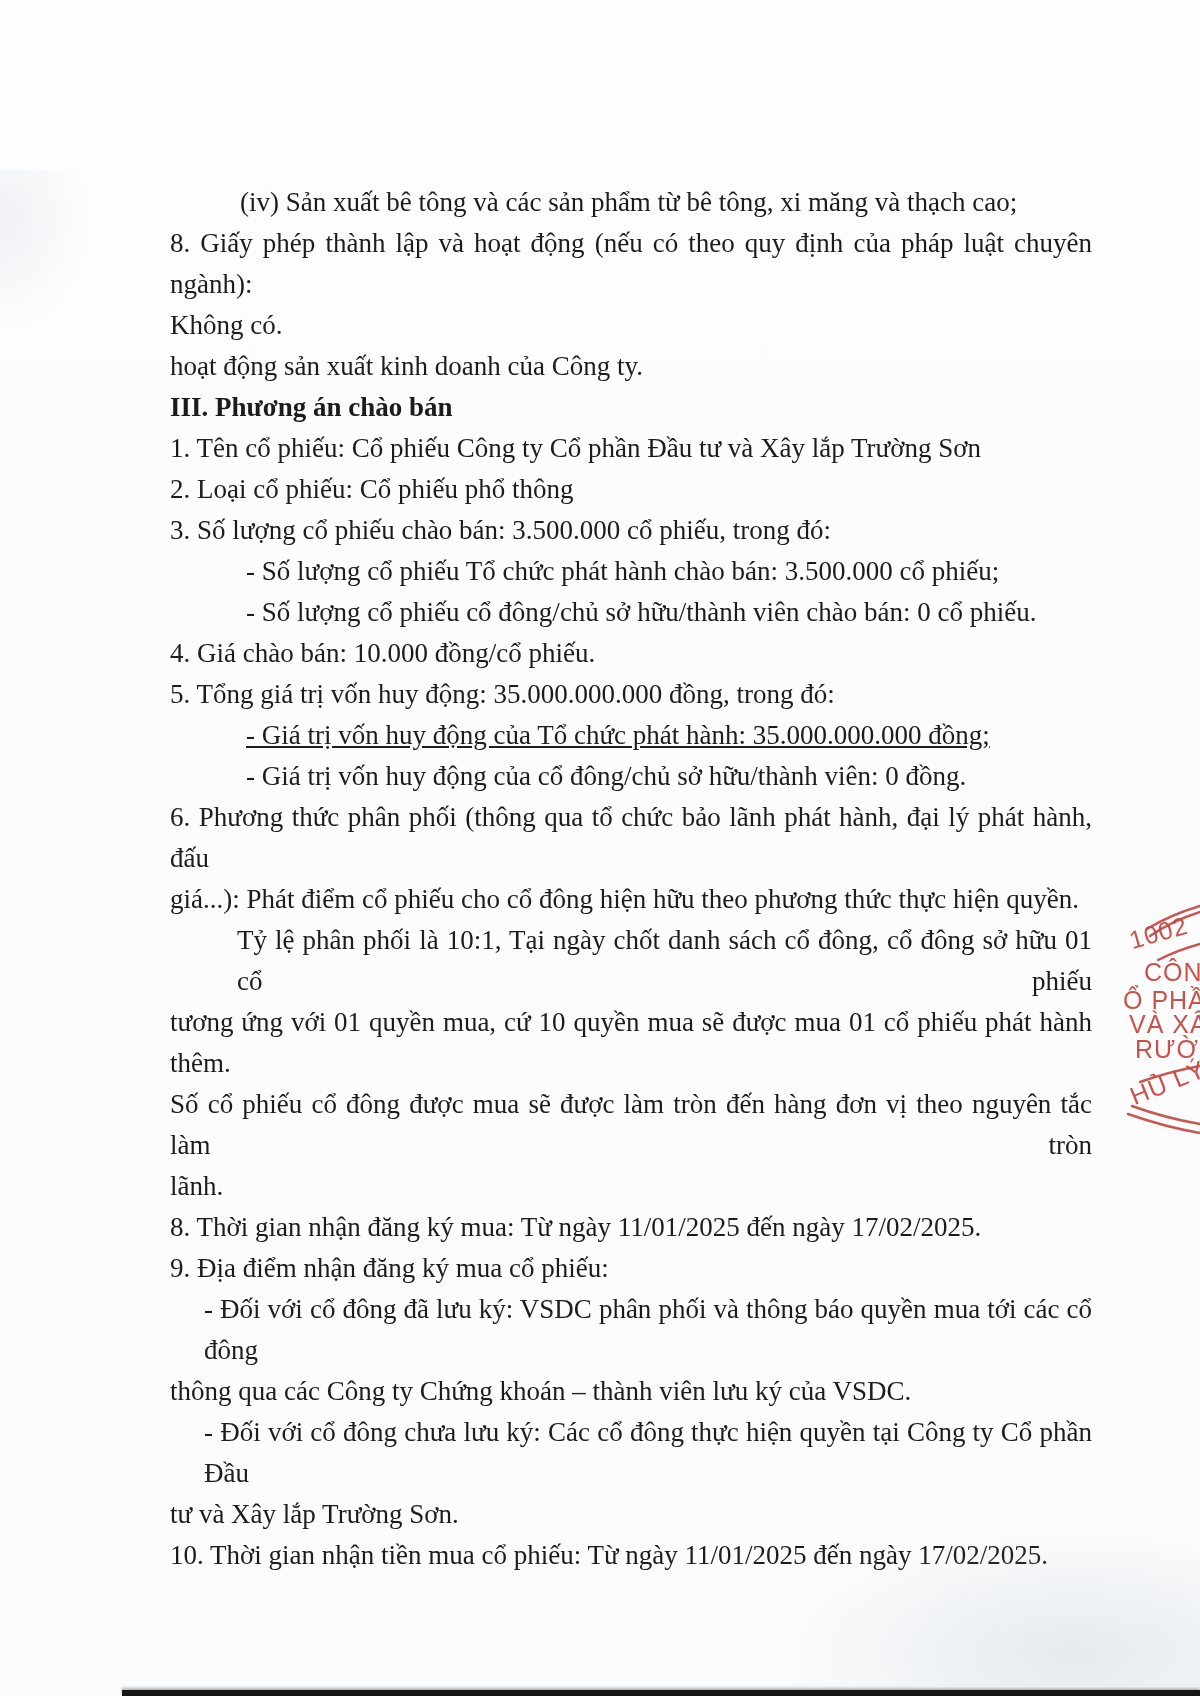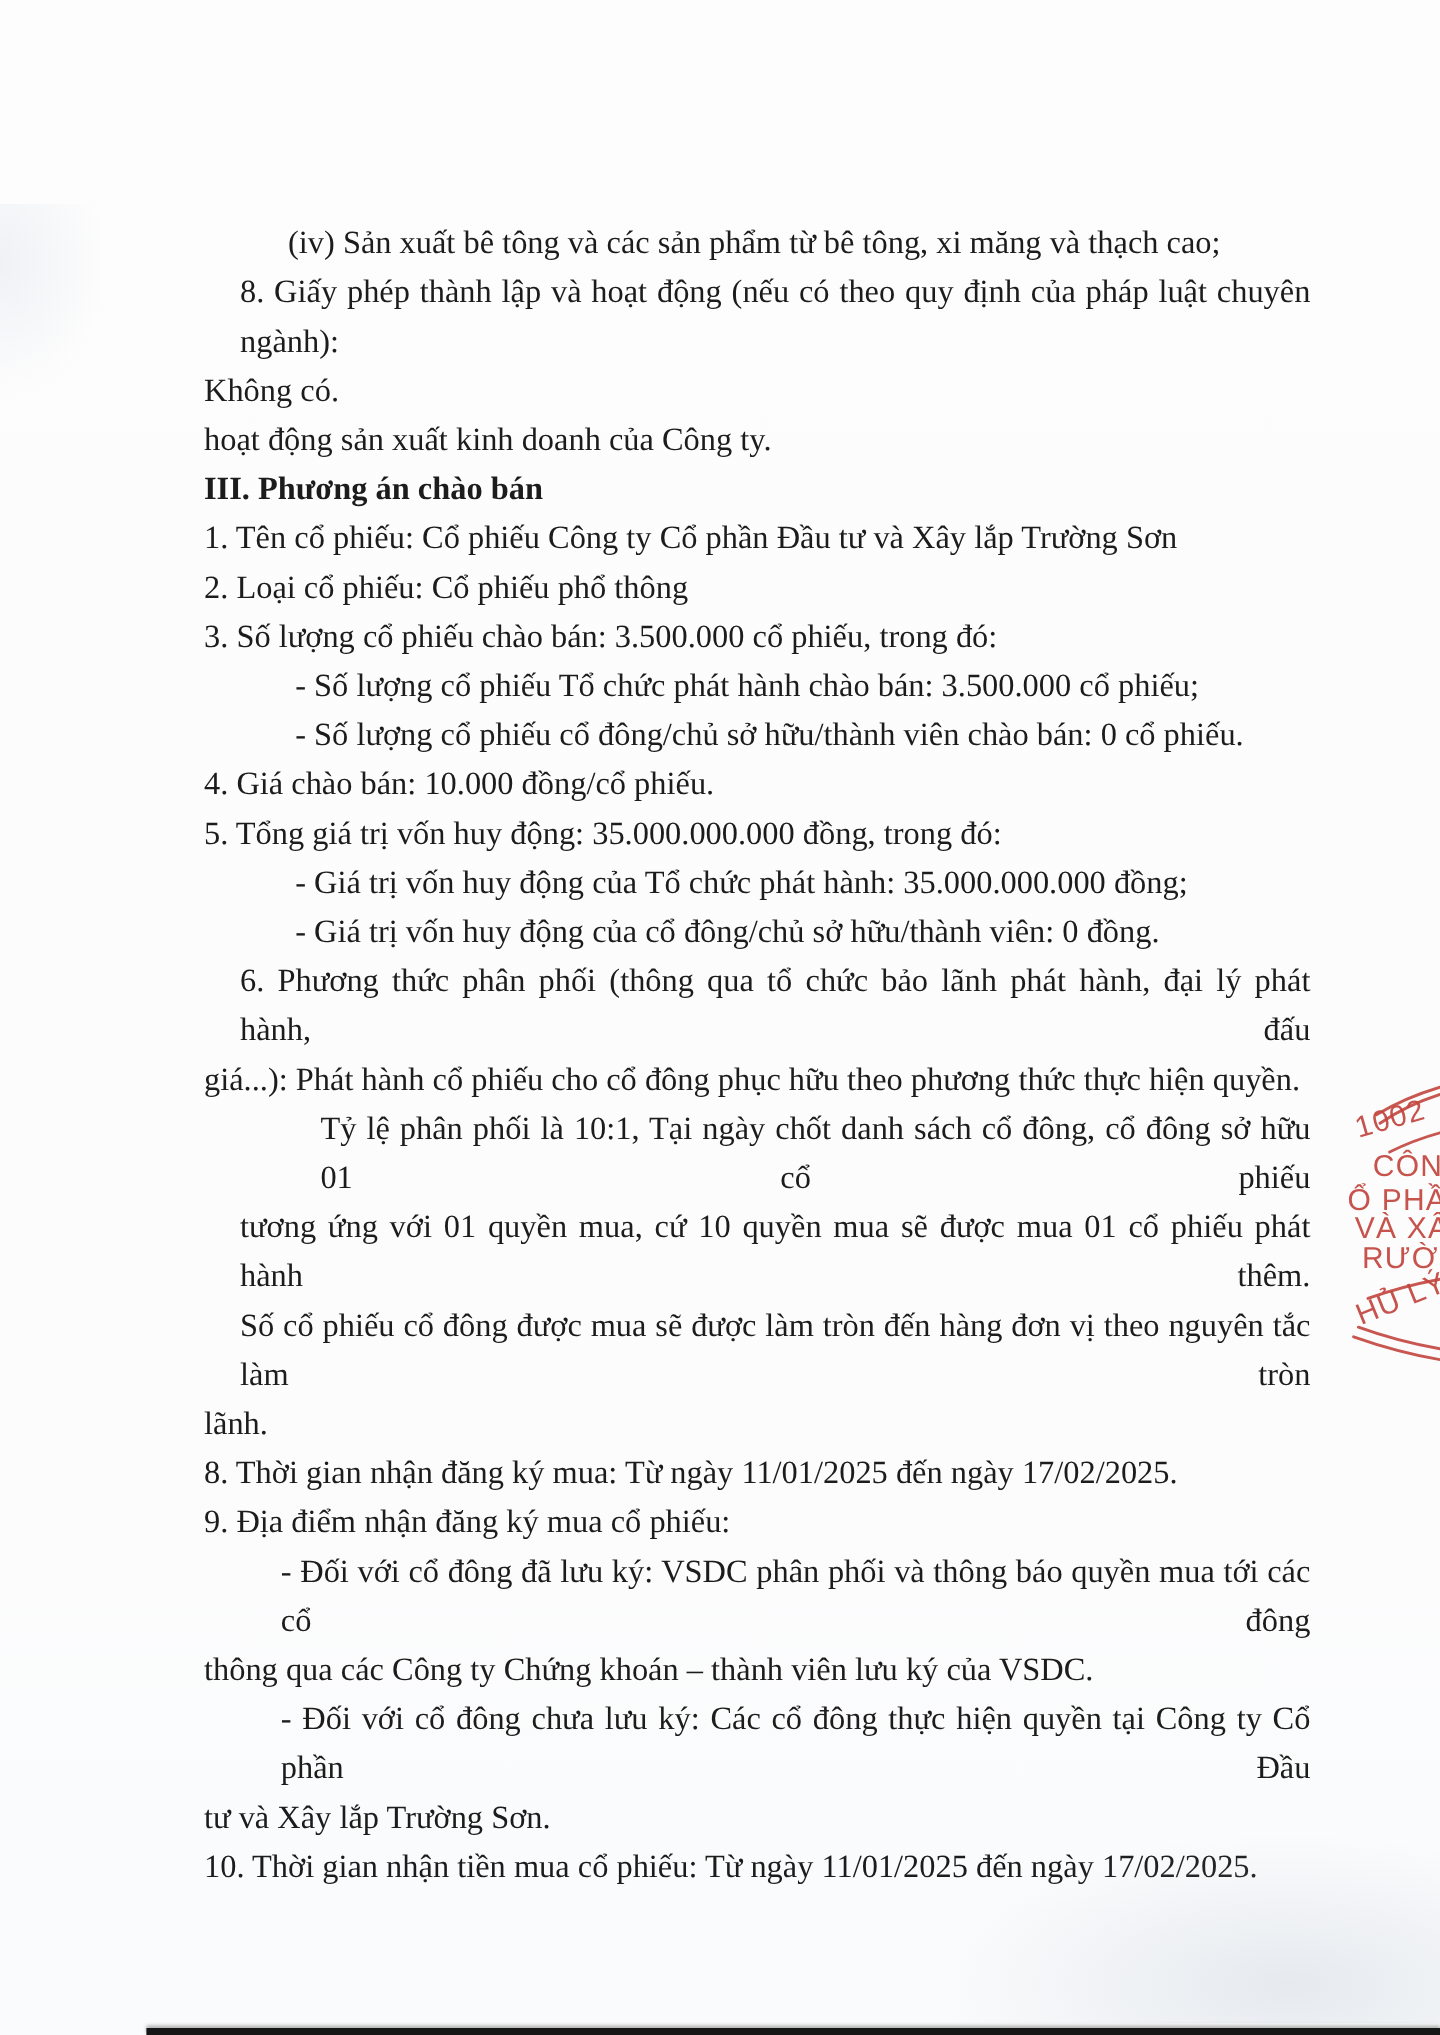--- a/index.html
+++ b/index.html
@@ -16,21 +16,21 @@
   }
   
   .doc{
     position:absolute;
     left:170px;top:182px;width:922px;
     font-size:27px;line-height:41px;
     color:#1c1c1c;
     -webkit-font-smoothing:antialiased;
   }
   .line{text-align:justify;text-align-last:left;}
-  .line.stretch{text-align-last:justify;margin-left:30px;}
+  .line.stretch{text-align-last:justify;}
   .it{}
   .bd{font-weight:bold;}
   
   .stamp{position:absolute;left:1110px;top:890px;width:90px;height:260px;color:#c2463e;}
   .stamp .st{
     position:absolute;
     font-family:"Liberation Sans","DejaVu Sans",sans-serif;
     font-size:25px;font-weight:400;letter-spacing:1px;
     white-space:nowrap;opacity:.92;
   }
@@ -69,24 +69,24 @@
       <div class="line"><span>Không có.</span></div>
       <div class="line"><span>hoạt động sản xuất kinh doanh của Công ty.</span></div>
       <div class="line"><span class="bd">III. Phương án chào bán</span></div>
       <div class="line"><span>1. Tên cổ phiếu: Cổ phiếu Công ty Cổ phần Đầu tư và Xây lắp Trường Sơn</span></div>
       <div class="line"><span>2. Loại cổ phiếu: Cổ phiếu phổ thông</span></div>
       <div class="line"><span>3. Số lượng cổ phiếu chào bán: 3.500.000 cổ phiếu, trong đó:</span></div>
       <div class="line" style="padding-left: 76px;"><span>- Số lượng cổ phiếu Tổ chức phát hành chào bán: 3.500.000 cổ phiếu;</span></div>
       <div class="line" style="padding-left: 76px;"><span>- Số lượng cổ phiếu cổ đông/chủ sở hữu/thành viên chào bán: 0 cổ phiếu.</span></div>
       <div class="line"><span>4. Giá chào bán: 10.000 đồng/cổ phiếu.</span></div>
       <div class="line"><span>5. Tổng giá trị vốn huy động: 35.000.000.000 đồng, trong đó:</span></div>
-      <div class="line" style="padding-left: 76px;"><span>- Giá trị vốn huy động của Tổ chức phát hành: 35.000.000.000 đồng;</span></div>
+      <div class="line" style="padding-left: 76px; text-decoration: underline;"><span>- Giá trị vốn huy động của Tổ chức phát hành: 35.000.000.000 đồng;</span></div>
       <div class="line" style="padding-left: 76px;"><span>- Giá trị vốn huy động của cổ đông/chủ sở hữu/thành viên: 0 đồng.</span></div>
       <div class="line stretch"><span>6. Phương thức phân phối </span><span class="it">(thông qua tổ chức bảo lãnh phát hành, đại lý phát hành, đấu</span></div>
-      <div class="line"><span class="it">giá...):</span><span> Phát hành cổ phiếu cho cổ đông phục hữu theo phương thức thực hiện quyền.</span></div>
+      <div class="line"><span class="it">giá...):</span><span> Phát điểm cổ phiếu cho cổ đông hiện hữu theo phương thức thực hiện quyền.</span></div>
       <div class="line stretch" style="padding-left: 67px;"><span>Tỷ lệ phân phối là 10:1, Tại ngày chốt danh sách cổ đông, cổ đông sở hữu 01 cổ phiếu</span></div>
       <div class="line stretch"><span>tương ứng với 01 quyền mua, cứ 10 quyền mua sẽ được mua 01 cổ phiếu phát hành thêm.</span></div>
       <div class="line stretch"><span>Số cổ phiếu cổ đông được mua sẽ được làm tròn đến hàng đơn vị theo nguyên tắc làm tròn</span></div>
       <div class="line"><span>lãnh.</span></div>
       <div class="line"><span>8. Thời gian nhận đăng ký mua: Từ ngày 11/01/2025 đến ngày 17/02/2025.</span></div>
       <div class="line"><span>9. Địa điểm nhận đăng ký mua cổ phiếu:</span></div>
       <div class="line stretch" style="padding-left: 34px;"><span>- Đối với cổ đông đã lưu ký: VSDC phân phối và thông báo quyền mua tới các cổ đông</span></div>
       <div class="line"><span>thông qua các Công ty Chứng khoán – thành viên lưu ký của VSDC.</span></div>
       <div class="line stretch" style="padding-left: 34px;"><span>- Đối với cổ đông chưa lưu ký: Các cổ đông thực hiện quyền tại Công ty Cổ phần Đầu</span></div>
       <div class="line"><span>tư và Xây lắp Trường Sơn.</span></div>

